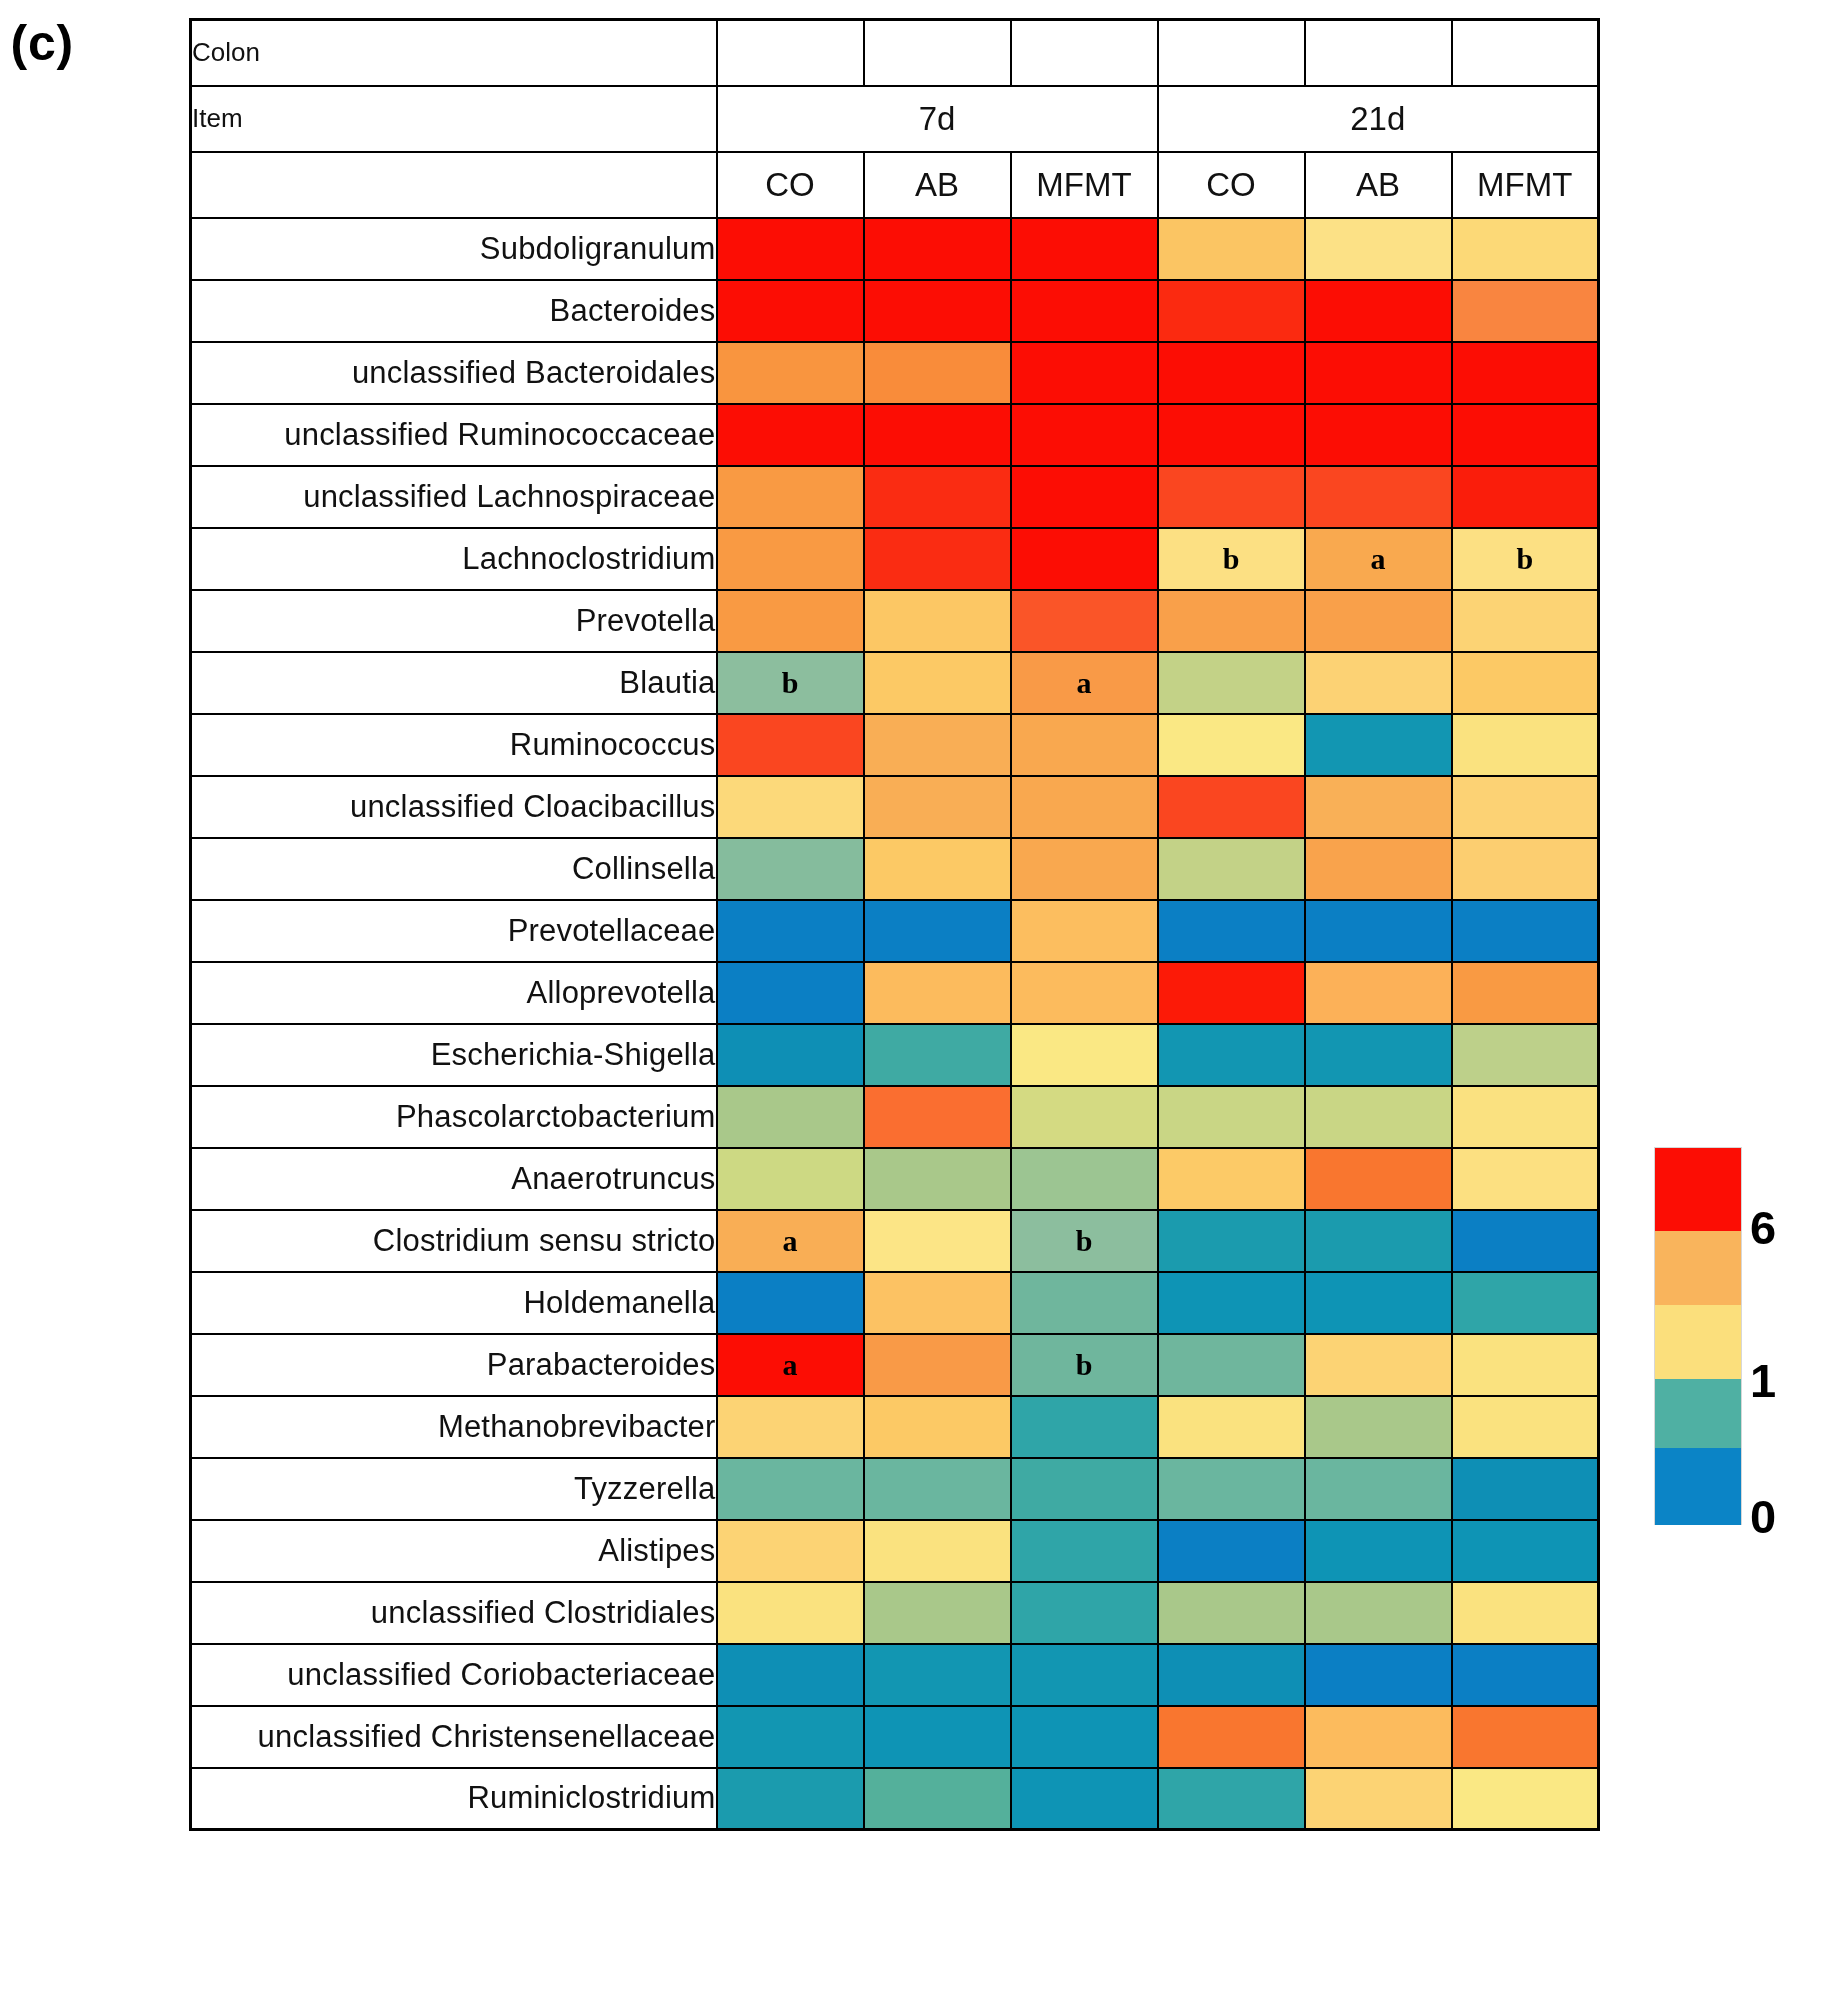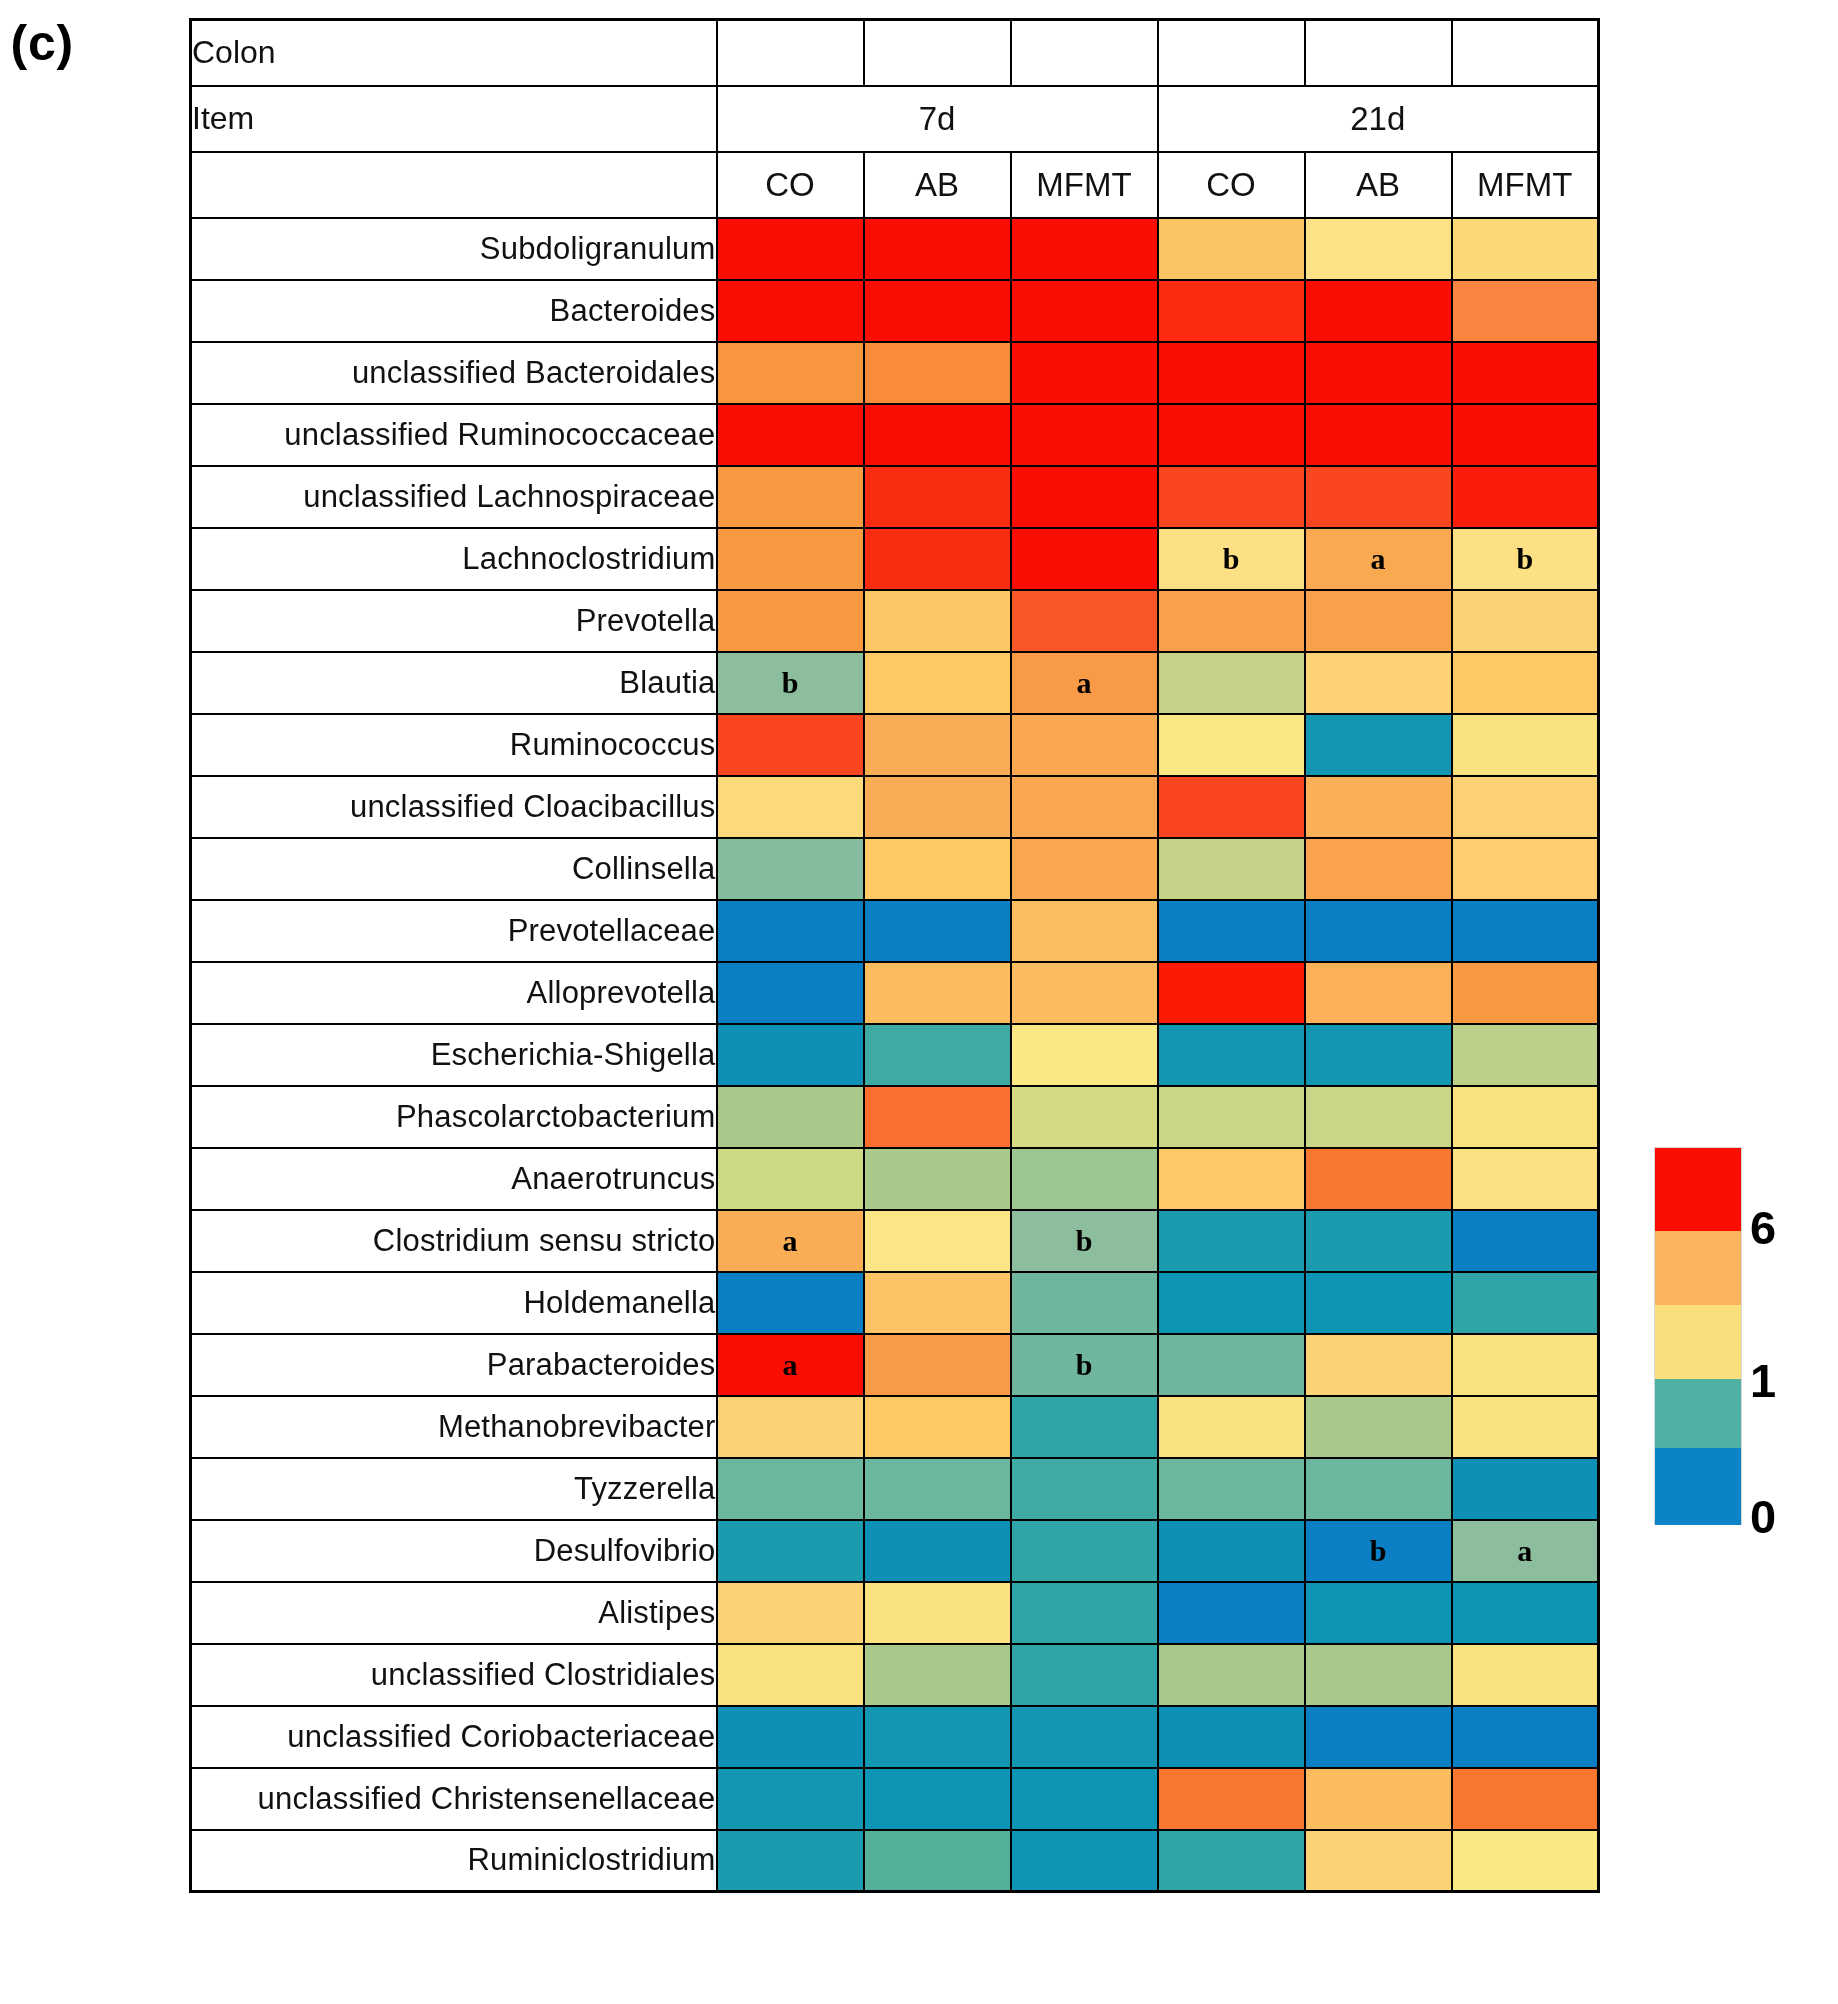--- a/index.html
+++ b/index.html
@@ -46,21 +46,21 @@
     border: 2.3px solid #000;
     padding: 0;
     margin: 0;
     box-sizing: border-box;
   }
 
   
   .hdr-cell {
     background: #ffffff;
     height: 66px;
-    font-size: 32px;
+    font-size: 26px;
     font-weight: normal;
     color: #111;
     text-align: left;
     padding-left: 7.5px;
     vertical-align: middle;
     font-family: "Liberation Sans", sans-serif;
   }
   .hdr-blank {
     background: #ffffff;
     height: 66px;
@@ -359,29 +359,20 @@
         <tr>
           <td class="rowlabel">Tyzzerella</td>
           <td class="cell" style="background: rgb(106, 182, 159);"></td>
           <td class="cell" style="background: rgb(106, 182, 159);"></td>
           <td class="cell" style="background: rgb(63, 170, 163);"></td>
           <td class="cell" style="background: rgb(106, 182, 159);"></td>
           <td class="cell" style="background: rgb(106, 182, 159);"></td>
           <td class="cell" style="background: rgb(14, 143, 181);"></td>
         </tr>
         <tr>
-          <td class="rowlabel">Desulfovibrio</td>
-          <td class="cell" style="background: rgb(27, 155, 174);"></td>
-          <td class="cell" style="background: rgb(14, 143, 181);"></td>
-          <td class="cell" style="background: rgb(47, 165, 168);"></td>
-          <td class="cell" style="background: rgb(14, 143, 181);"></td>
-          <td class="cell" style="background: rgb(11, 127, 196);">b</td>
-          <td class="cell" style="background: rgb(140, 190, 158);">a</td>
-        </tr>
-        <tr>
           <td class="rowlabel">Alistipes</td>
           <td class="cell" style="background: rgb(252, 211, 116);"></td>
           <td class="cell" style="background: rgb(250, 226, 127);"></td>
           <td class="cell" style="background: rgb(47, 165, 168);"></td>
           <td class="cell" style="background: rgb(11, 127, 196);"></td>
           <td class="cell" style="background: rgb(14, 148, 181);"></td>
           <td class="cell" style="background: rgb(14, 148, 181);"></td>
         </tr>
         <tr>
           <td class="rowlabel">unclassified Clostridiales</td>

